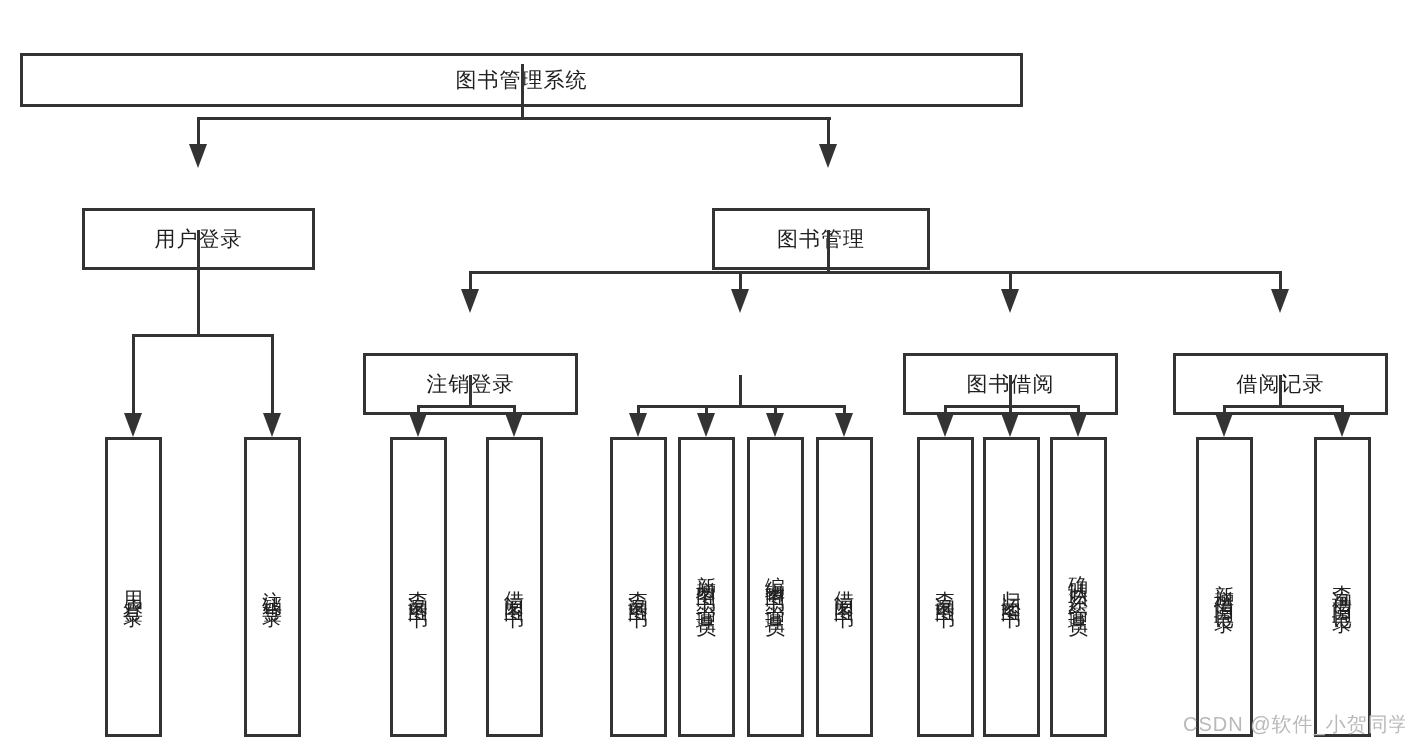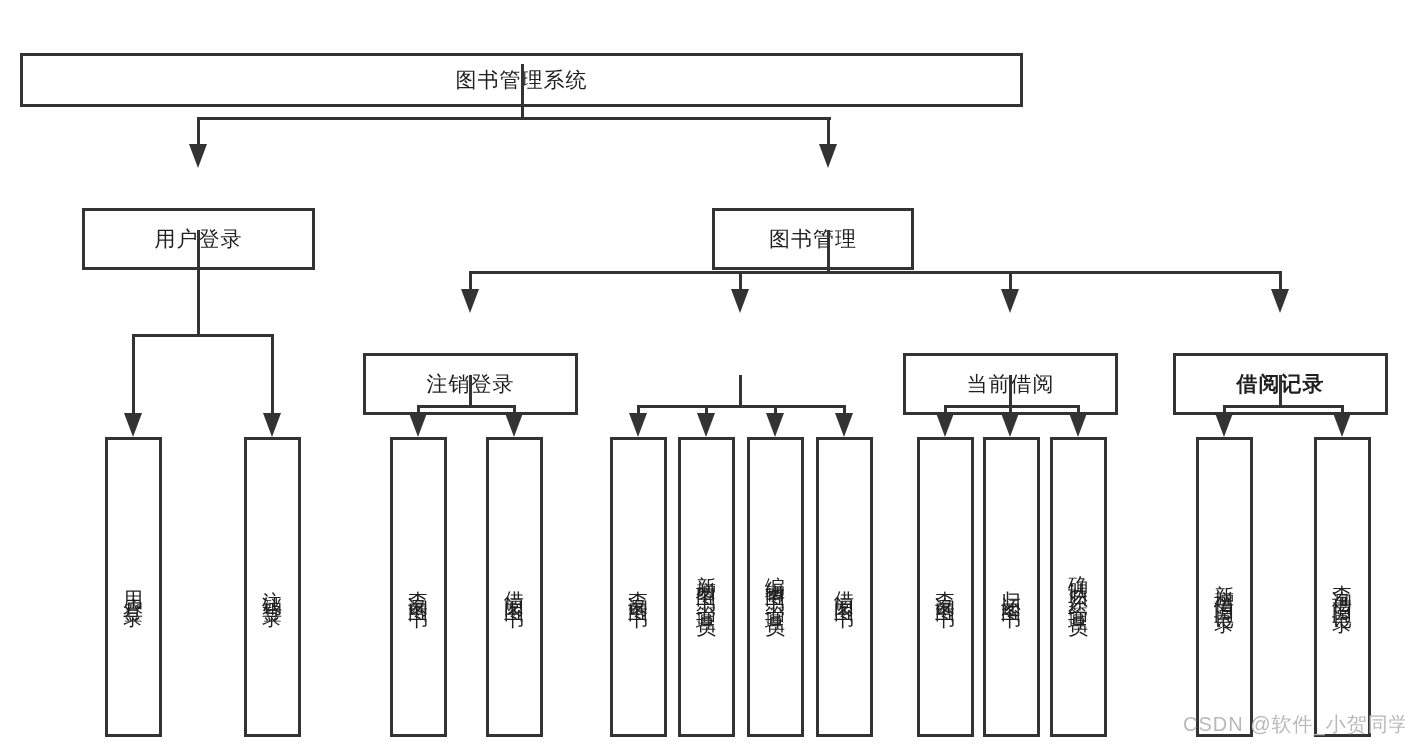--- a/index.html
+++ b/index.html
@@ -72,21 +72,21 @@
   <div class="ln" style="left:521px;top:64px;width:3px;height:55px;"></div>
   <div class="ln" style="left:197px;top:117px;width:634px;height:3px;"></div>
   <div class="ln" style="left:197px;top:117px;width:3px;height:31px;"></div>
   <div class="ah" style="left:189px;top:144px;"></div>
   <div class="ln" style="left:827px;top:117px;width:3px;height:31px;"></div>
   <div class="ah" style="left:819px;top:144px;"></div>
 
   <div class="box" style="left:82px;top:168px;width:233px;height:62px;">
     <span>用户登录</span>
   </div>
-  <div class="box" style="left:712px;top:168px;width:202px;height:62px;">
+  <div class="box" style="left:712px;top:168px;width:218px;height:62px;">
     <span>图书管理</span>
   </div>
 
   <div class="ln" style="left:197px;top:230px;width:3px;height:106px;"></div>
   <div class="ln" style="left:132px;top:334px;width:142px;height:3px;"></div>
   <div class="ln" style="left:132px;top:334px;width:3px;height:80px;"></div>
   <div class="ah" style="left:124px;top:413px;"></div>
   <div class="ln" style="left:271px;top:334px;width:3px;height:80px;"></div>
   <div class="ah" style="left:263px;top:413px;"></div>
 
@@ -98,23 +98,23 @@
   <div class="ah" style="left:731px;top:289px;"></div>
   <div class="ln" style="left:1009px;top:271px;width:3px;height:24px;"></div>
   <div class="ah" style="left:1001px;top:289px;"></div>
   <div class="ln" style="left:1279px;top:271px;width:3px;height:24px;"></div>
   <div class="ah" style="left:1271px;top:289px;"></div>
 
   <div class="box" style="left:363px;top:313px;width:215px;height:62px;">
     <span>注销登录</span>
   </div>
   <div class="box" style="left:903px;top:313px;width:215px;height:62px;">
-    <span>当前借阅</span>
+    <span>图书借阅</span>
   </div>
-  <div class="box" style="left:1173px;top:313px;width:215px;height:62px;font-weight:bold;">
+  <div class="box" style="left:1173px;top:313px;width:215px;height:62px;">
     <span>借阅记录</span>
   </div>
 
   <div class="ln" style="left:469px;top:375px;width:3px;height:33px;"></div>
   <div class="ln" style="left:417px;top:405px;width:99px;height:3px;"></div>
   <div class="ln" style="left:417px;top:405px;width:3px;height:12px;"></div>
   <div class="ah" style="left:409px;top:413px;"></div>
   <div class="ln" style="left:513px;top:405px;width:3px;height:12px;"></div>
   <div class="ah" style="left:505px;top:413px;"></div>
 

